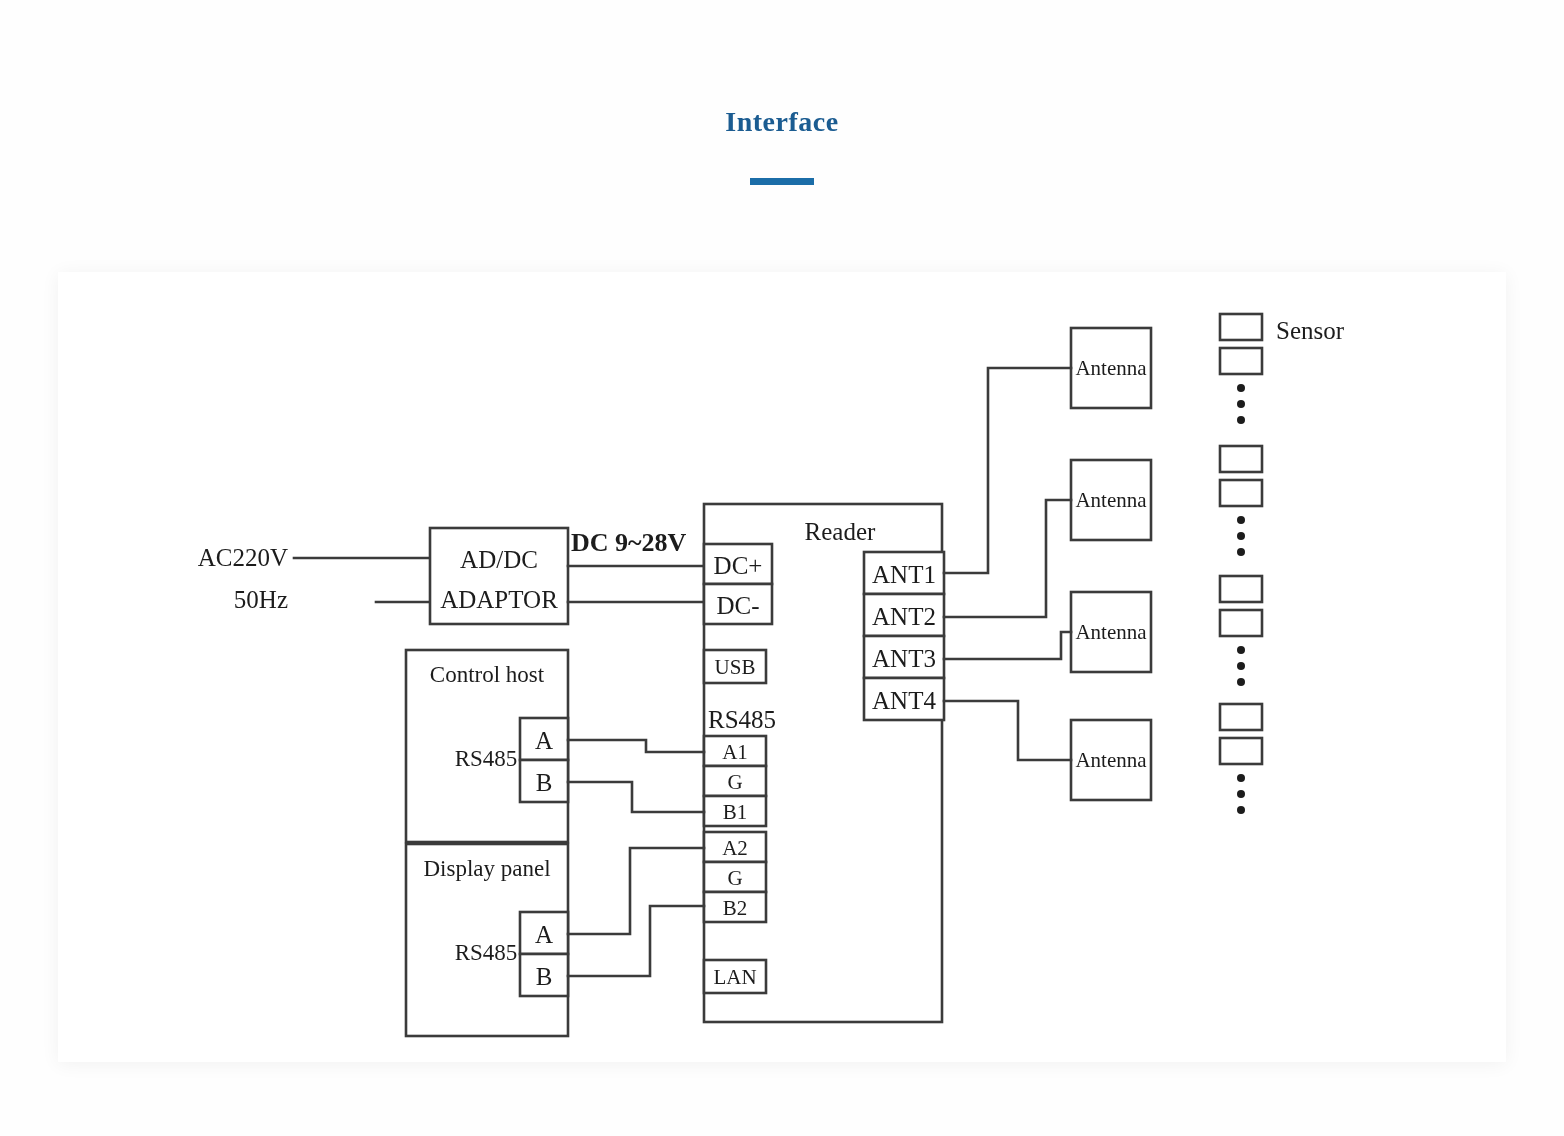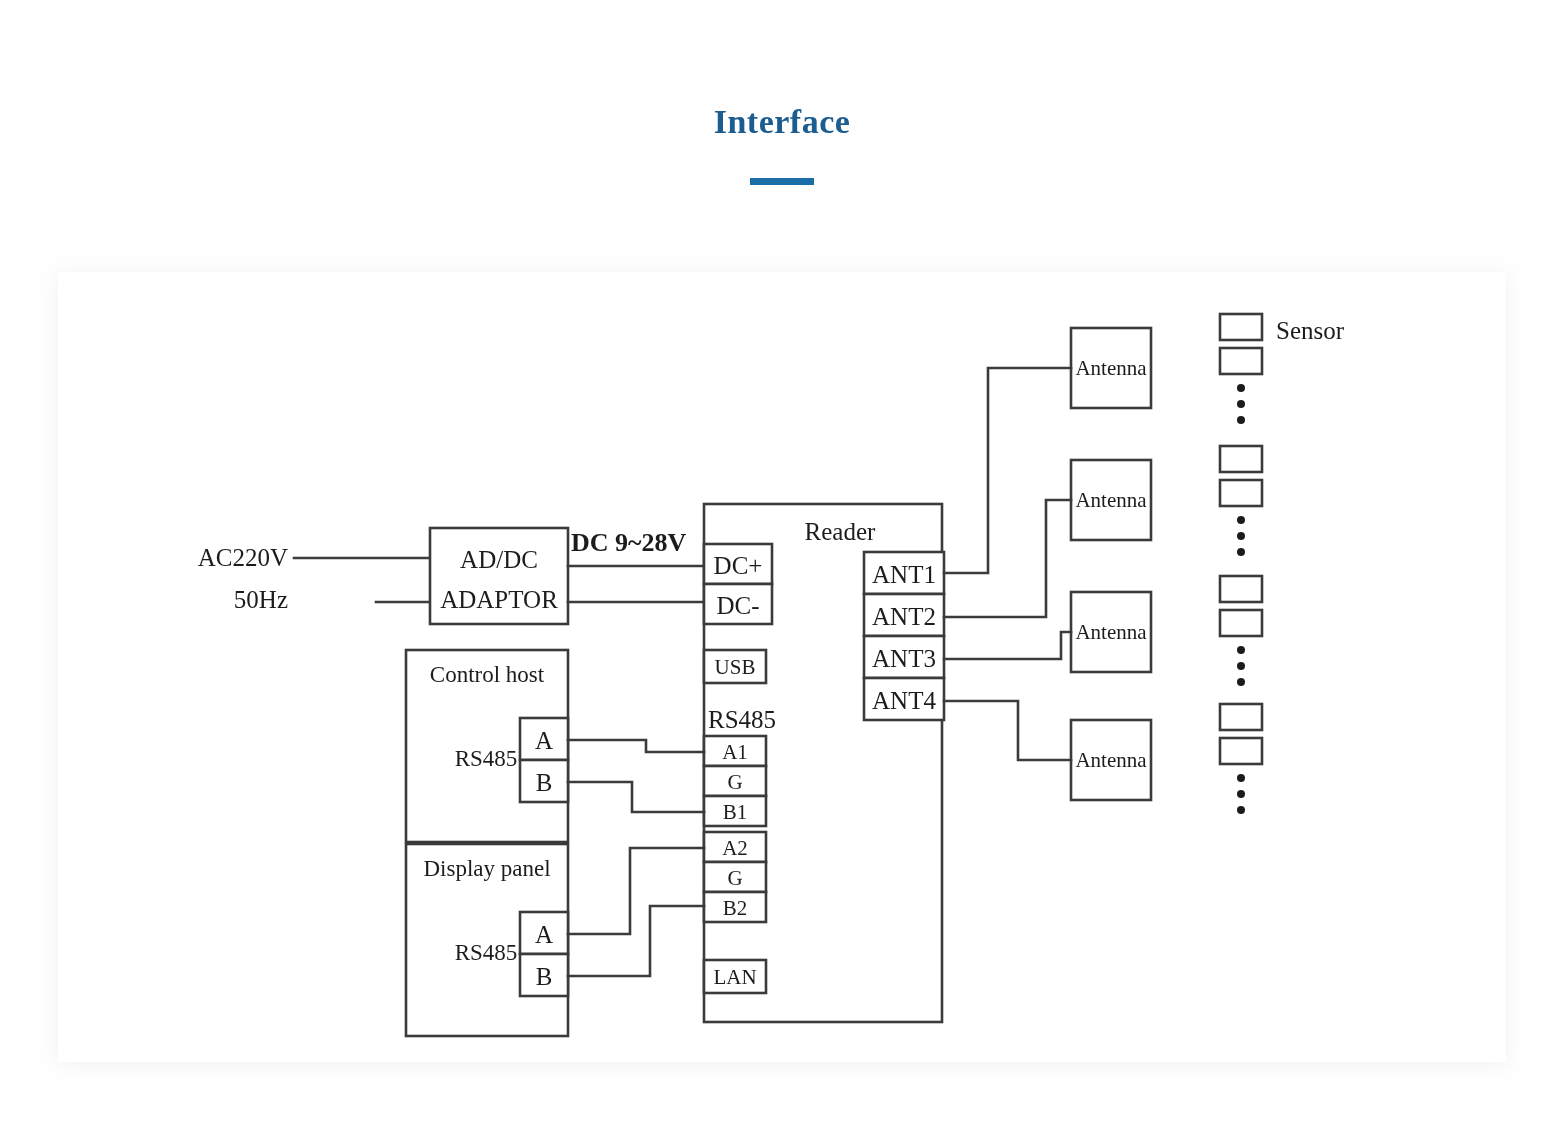--- a/index.html
+++ b/index.html
@@ -21,21 +21,21 @@
   }
   .title-block {
     position: absolute;
     top: 100px;
     left: 0;
     width: 1564px;
     text-align: center;
   }
   .title-text {
     font-family: "Liberation Serif", "DejaVu Serif", serif;
-    font-size: 34px;
+    font-size: 28px;
     font-weight: bold;
     color: #1b5c91;
     letter-spacing: 0.5px;
     line-height: 44px;
   }
   .title-rule {
     margin: 34px auto 0 auto;
     width: 64px;
     height: 7px;
     background: #1b6da8;

